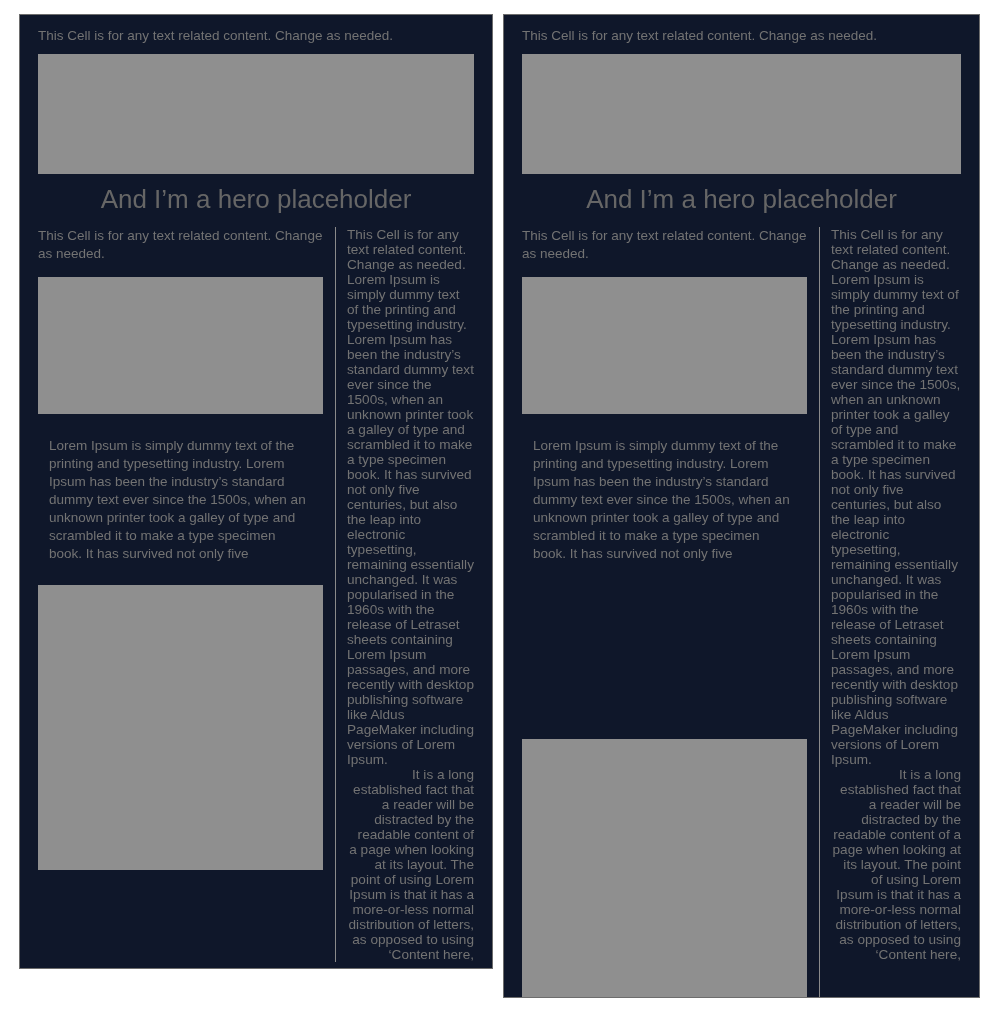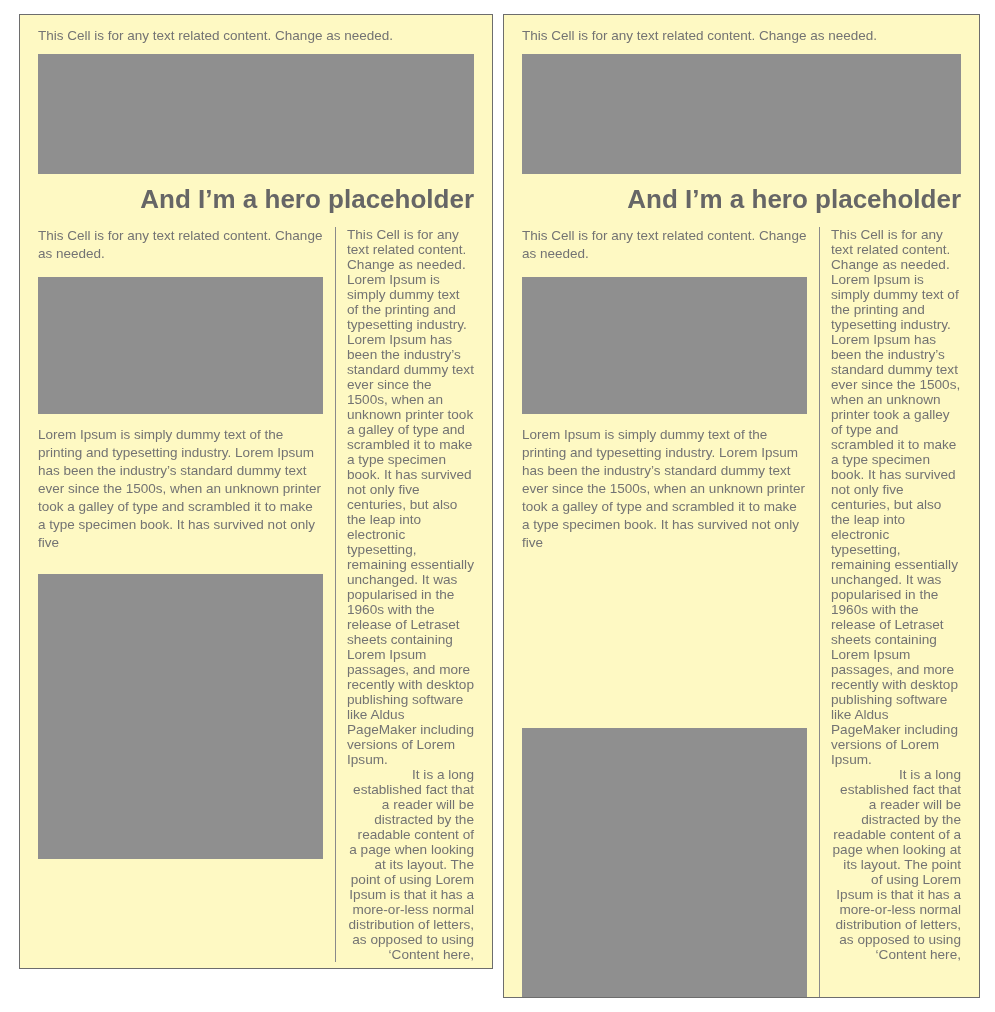--- a/index.html
+++ b/index.html
@@ -18,21 +18,21 @@
   .stage {
     position: absolute;
     left: 0; top: 0;
     width: 995px;
     height: 1012px;
   }
 
   
   .panel {
     position: absolute;
-    background: #fef9c3;
+    background: #0f172a;
     border: 1px solid #6d6d6d;
     box-sizing: border-box;
     overflow: hidden;
   }
   .panel--left {
     left: 19px;
     top: 14px;
     width: 474px;
     height: 955px;
   }
@@ -63,22 +63,22 @@
     background: #8f8f8f;
     width: 100%;
   }
   .hero-img--left  { height: 120px; margin-top: 9px; }
   .hero-img--right { height: 120px; margin-top: 9px; }
 
   .hero-title {
     color: #666666;
     font-size: 26px;
     line-height: 32px;
-    font-weight: bold;
-    text-align: right;
+    font-weight: normal;
+    text-align: center;
     margin: 9px 0 0 0;
     white-space: nowrap;
   }
 
   
   .cols {
     display: flex;
     align-items: stretch;
     margin-top: 12px;
   }
@@ -92,21 +92,21 @@
     flex: 1 1 auto;
     border-left: 1px solid #8a8a8a;
     padding-left: 11px;
     box-sizing: border-box;
   }
 
   .body-text {
     color: #737373;
     font-size: 13.5px;
     line-height: 18px;
-    margin: 0;
+    margin: 11px;
   }
   .rail-text {
     color: #737373;
     font-size: 13.6px;
     line-height: 15px;
     margin: 0;
   }
   .rail-text + .rail-text { margin-top: 0; text-align: right; }
 
   .col-lede { margin: 0 0 0 0; }

